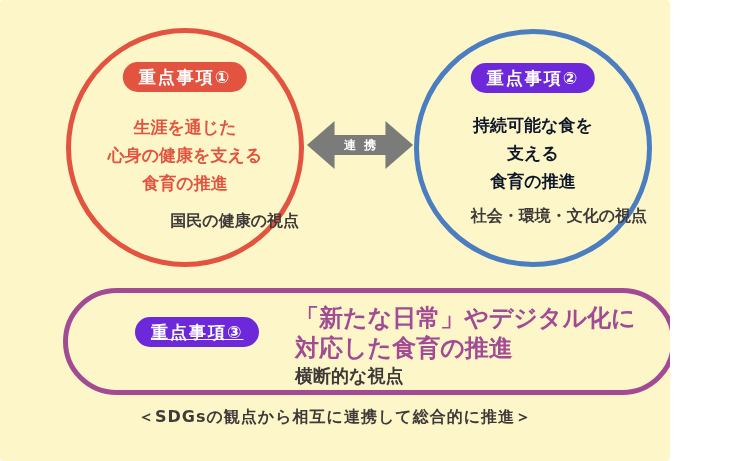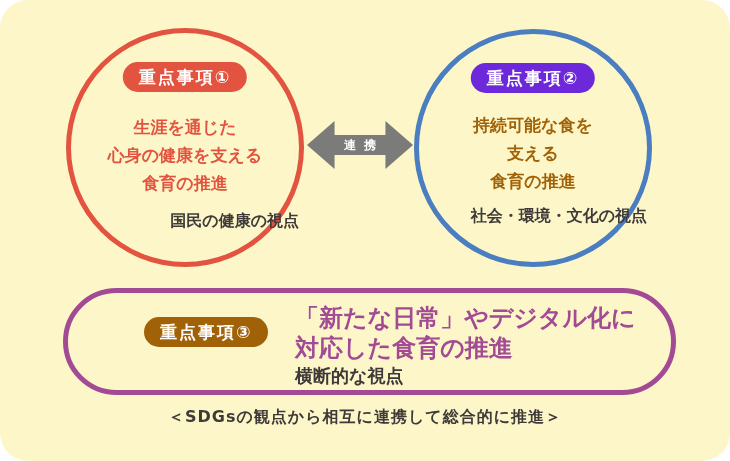--- a/index.html
+++ b/index.html
@@ -1,46 +1,46 @@
 <!DOCTYPE html>
 <html><head>
 <meta charset="utf-8">
 <style>
   html,body { margin:0; padding:0; background:#ffffff; }
   body { font-family:"DejaVu Sans", sans-serif; }
 
   .card {
-    position:relative; width:730px; height:461px;
-    background:#FDF6C8; border-radius:28px; overflow:hidden;
+    position:relative; width:670px; height:461px;
+    background:#FDF6C8; border-radius:4px; overflow:hidden;
   }
 
   
   .circle {
     position:absolute; border-radius:50%; box-sizing:border-box;
   }
   .c1 { left:66px;  top:28px; width:238px; height:239px; border:5px solid #E25440; }
   .c2 { left:414px; top:29px; width:238px; height:238px; border:5px solid #4B7EC0; }
 
   
   .badge {
     position:absolute; display:inline-block; padding:4px 16px;
     border-radius:999px; color:#ffffff; font-weight:bold;
     font-size:17px; letter-spacing:2px; white-space:nowrap; line-height:22px;
   }
   .b1 { background:#E25440; left:50%; transform:translateX(-50%); top:29px; }
   .b2 { background:#6d28d9; left:50%; transform:translateX(-50%); top:29px; }
-  .b3 { background:#a16207; left:76px; top:24px; }
+  .b3 { background:#6d28d9; left:67px; top:24px;text-decoration:underline; }
 
   
   .title {
     position:absolute; left:0; width:100%; text-align:center;
     font-weight:bold; font-size:17px; line-height:28px;
   }
   .t1 { top:80px; color:#E25440; }
-  .t2 { top:77px; color:#a16207; }
+  .t2 { top:77px; color:#0f172a; }
 
   .subtitle {
     position:absolute; left:0; width:100%; text-align:right;
     font-weight:bold; font-size:16px; line-height:20px; color:#3E3A39;
   }
   .s1 { top:178px; }
   .s2 { top:172px; }
 
   
   .arrow {

